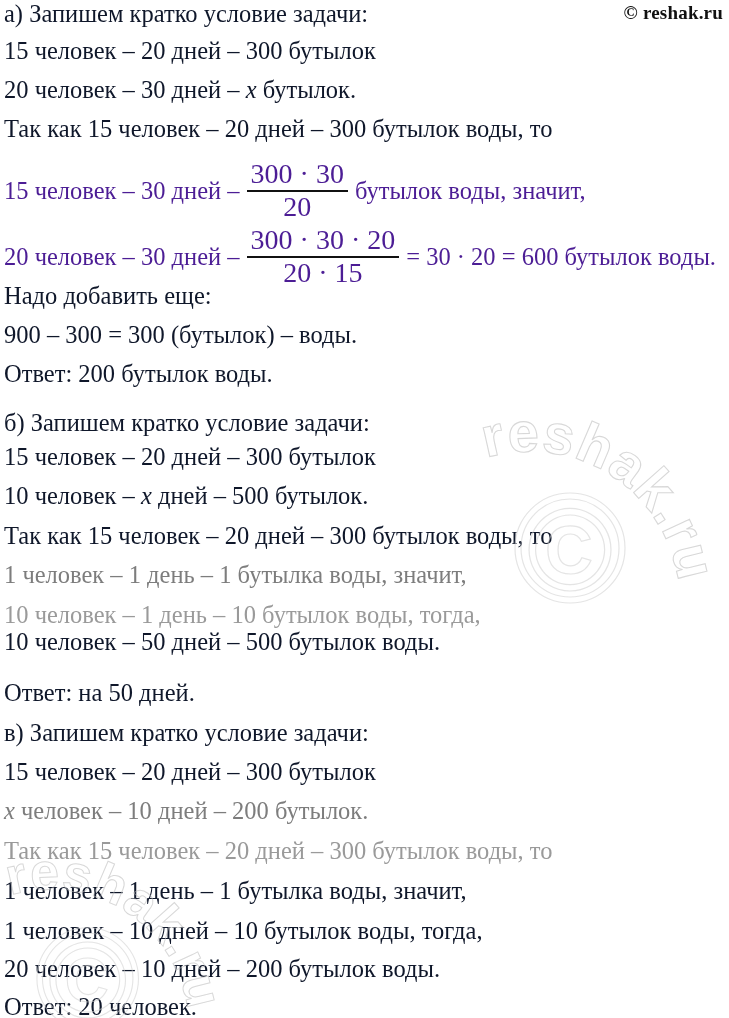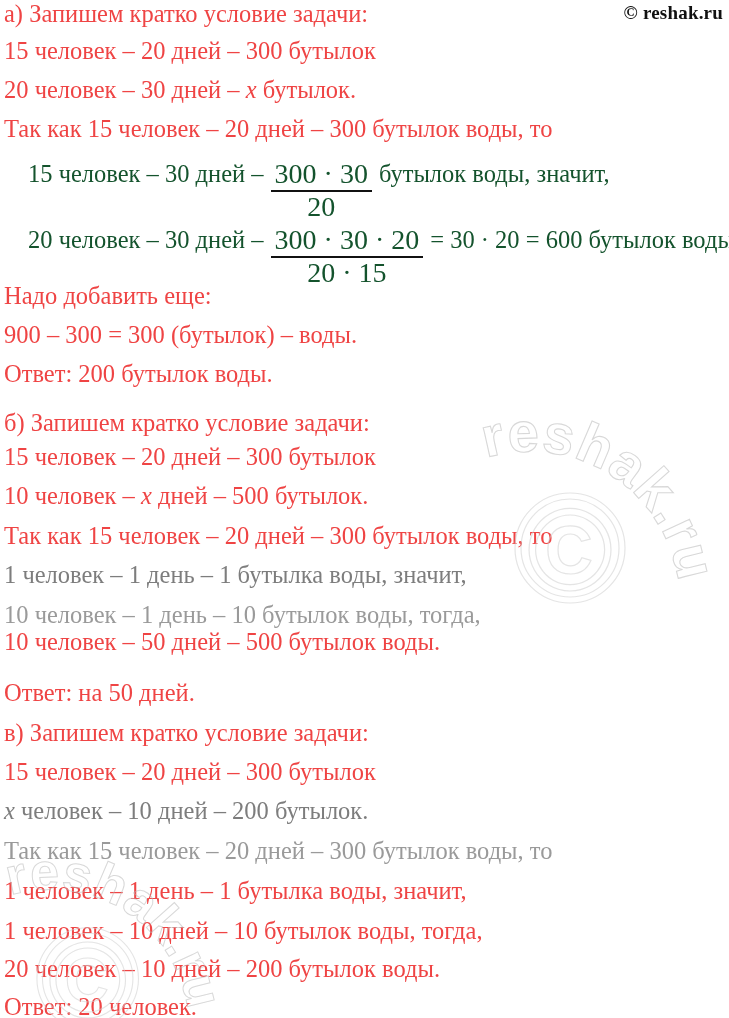--- a/index.html
+++ b/index.html
@@ -45,38 +45,38 @@
     top: 0;
     width: 722px;
   }
 
   .line {
     position: absolute;
     left: 0;
     white-space: nowrap;
     font-size: 24.5px;
     line-height: 1;
-    color: #ef4444;
+    color: #0f172a;
   }
   .line .it {
     font-style: italic;
   }
   
   .fade1 { color: #7d7d7d; }
   .fade2 { color: #9a9a9a; }
 
   
   .frac-line {
     position: absolute;
     left: 0;
     white-space: nowrap;
     font-size: 24.5px;
     display: flex;
-    color: #14532d;
-    margin-left: 24px;
+    align-items: center;
+    color: #4c1d95;
   }
   .frac {
     display: inline-flex;
     flex-direction: column;
     align-items: center;
     vertical-align: middle;
     margin: 0 7px;
     font-size: 28px;
     line-height: 1.02;
   }

